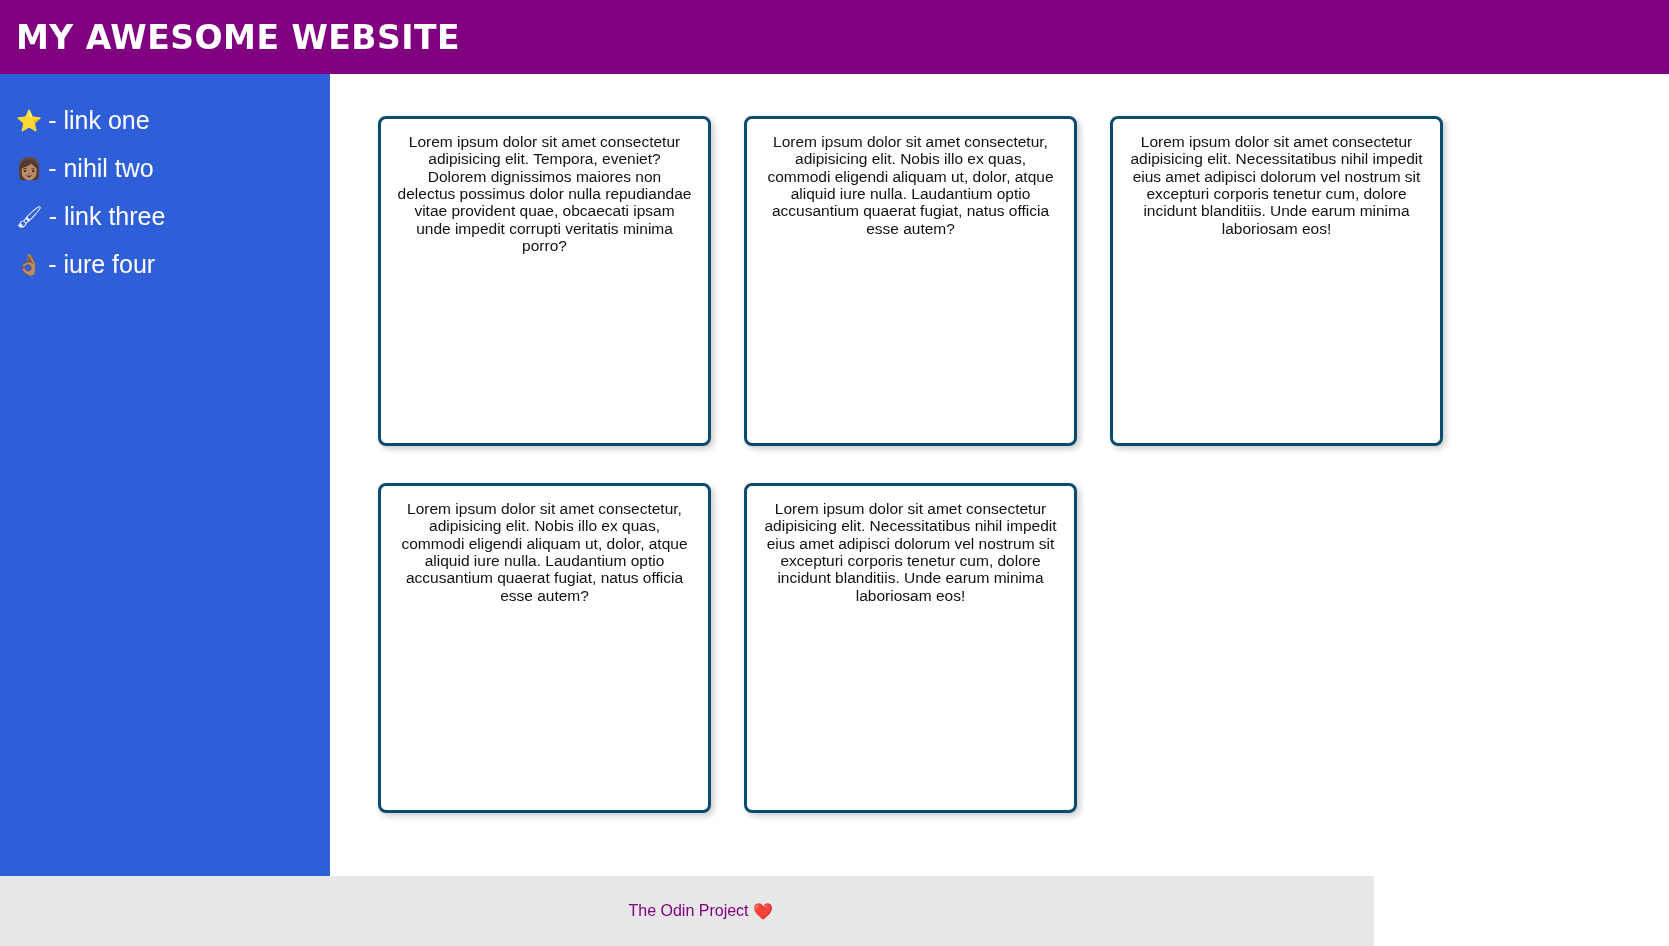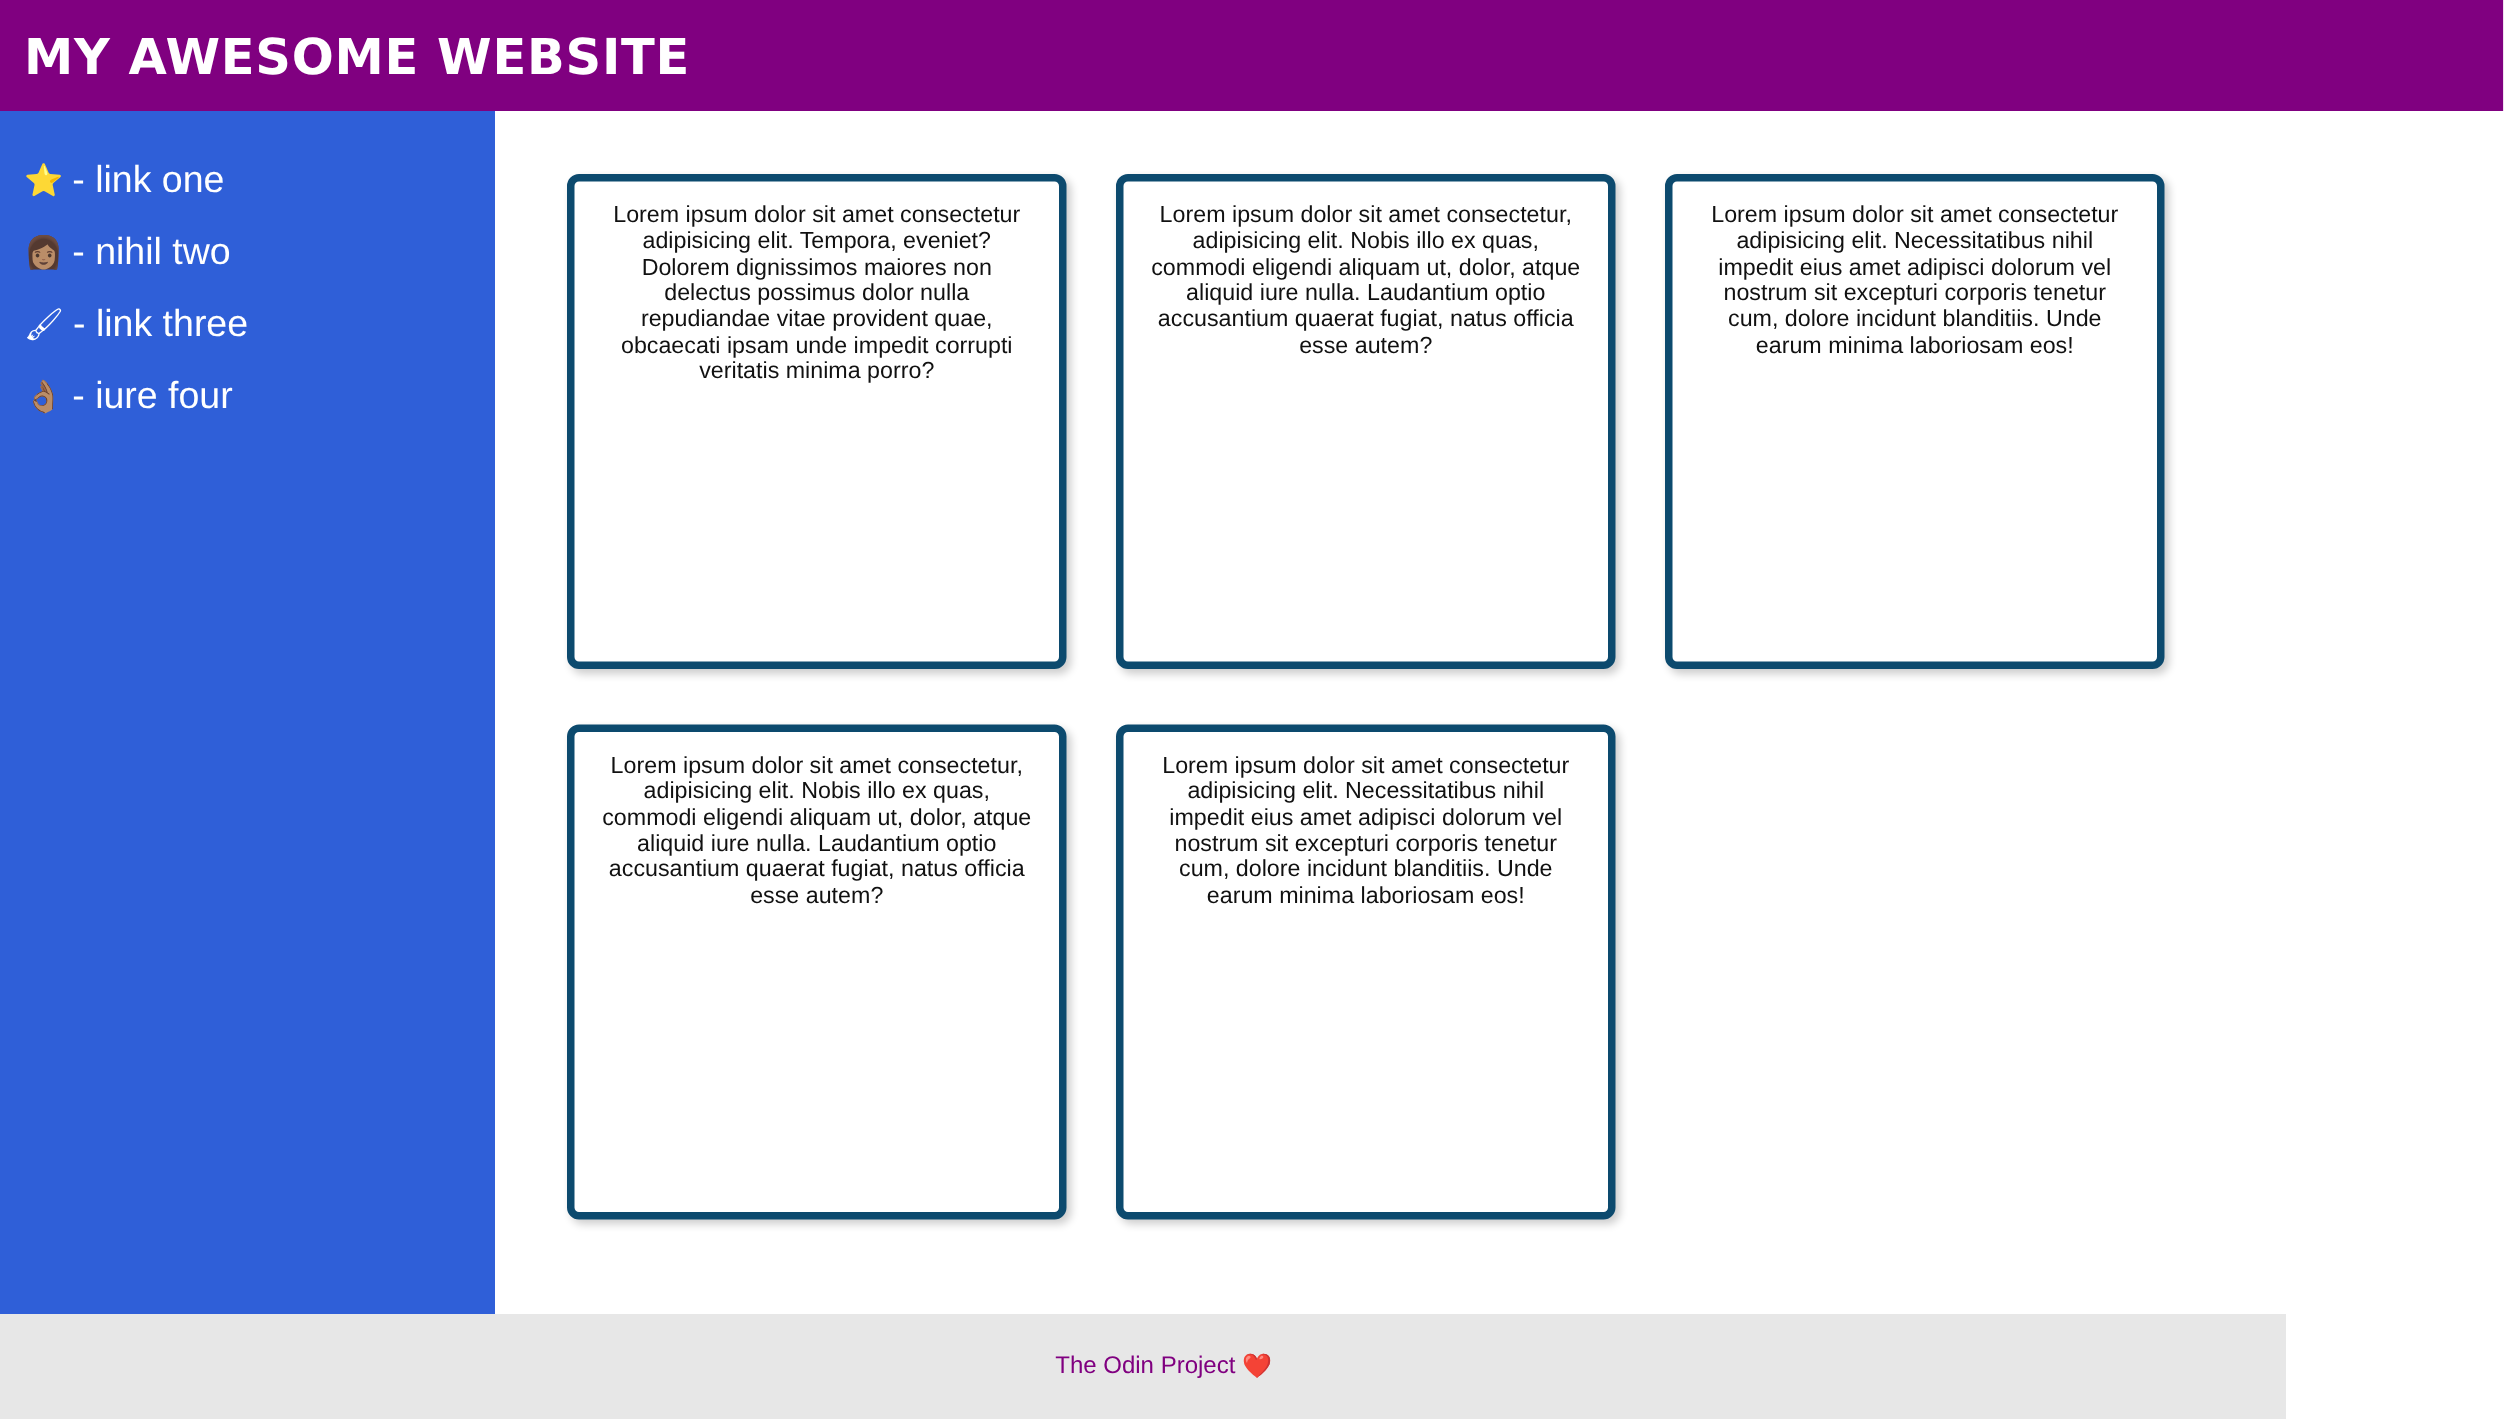--- a/index.html
+++ b/index.html
@@ -78,35 +78,35 @@
   }
   .card-grid {
     display: grid;
     grid-template-columns: repeat(3, 333px);
     grid-template-rows: repeat(2, 330px);
     column-gap: 33px;
     row-gap: 37px;
   }
   .card {
     background: #ffffff;
-    border: 5px solid #0c4a6e;
+    border: 3px solid #0c4a6e;
     border-radius: 8px;
     box-shadow: 3px 3px 6px rgba(0,0,0,0.20);
     padding: 14px 16px;
     font-size: 15.5px;
     line-height: 1.12;
     color: #111111;
     overflow: hidden;
   }
   
   .footer {
     position: absolute;
     top: 876px;
     left: 0;
-    width: 1524px;
+    width: 1374px;
     height: 70px;
     background: #e7e7e7;
     display: flex;
     align-items: center;
     justify-content: center;
     padding-left: 28px;
   }
   .footer-text {
     font-size: 16px;
     color: #800080;

